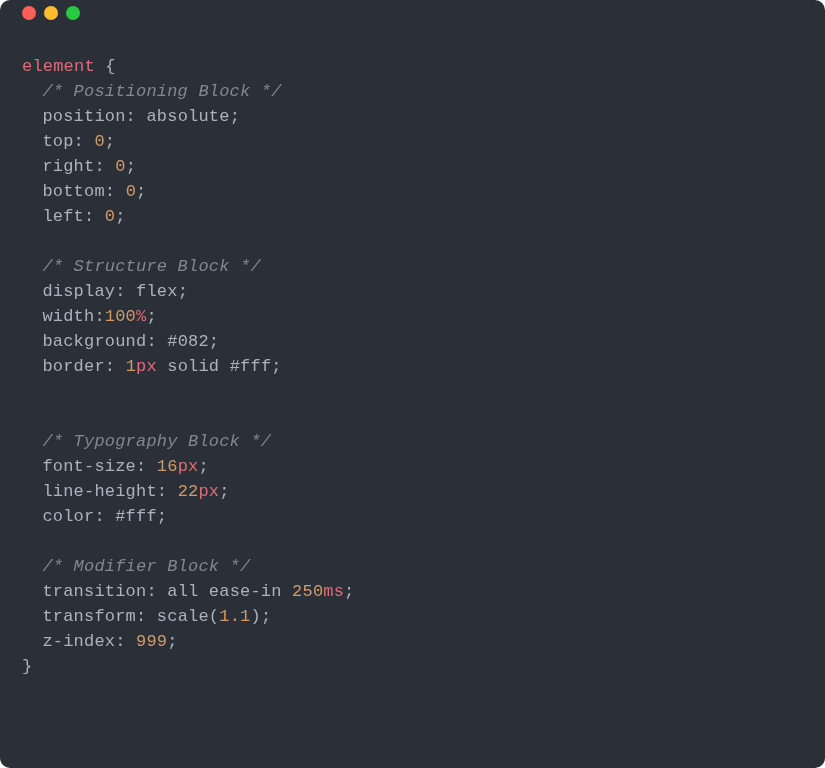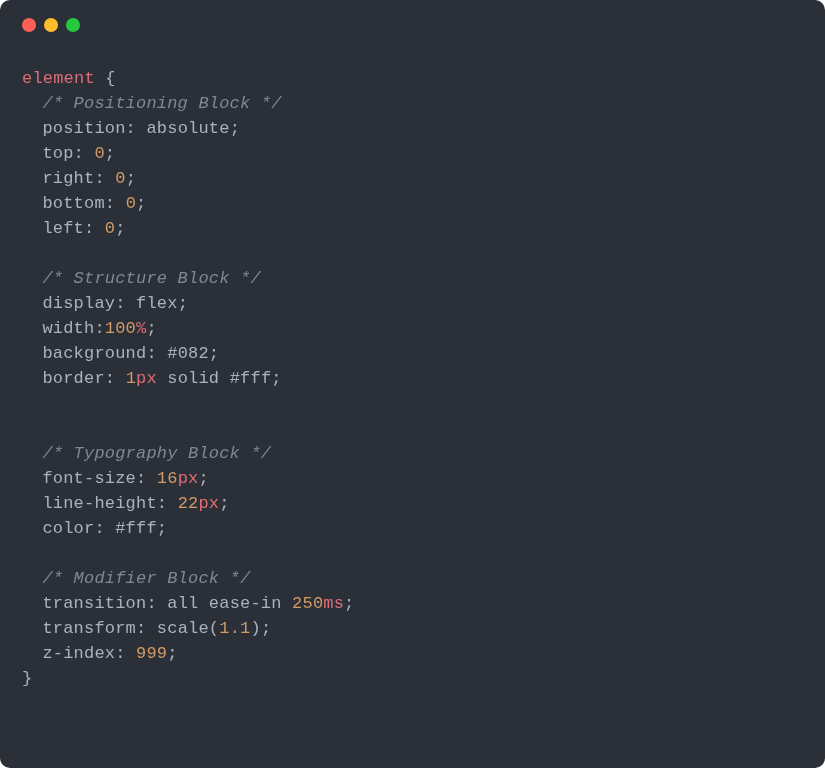--- a/index.html
+++ b/index.html
@@ -9,21 +9,21 @@
     width: 825px;
     height: 768px;
     overflow: hidden;
   }
   .window {
     box-sizing: border-box;
     width: 825px;
     height: 768px;
     background: #2b3038;
     border-radius: 10px;
-    padding-top: 16px;
+    padding-top: 4px;
     font-family: "SFMono-Regular", ui-monospace, Menlo, Consolas, "Liberation Mono", monospace;
   }
   .titlebar {
     display: flex;
     align-items: center;
     gap: 8px;
     padding-left: 22px;
     height: 18px;
   }
   .tl-btn {

